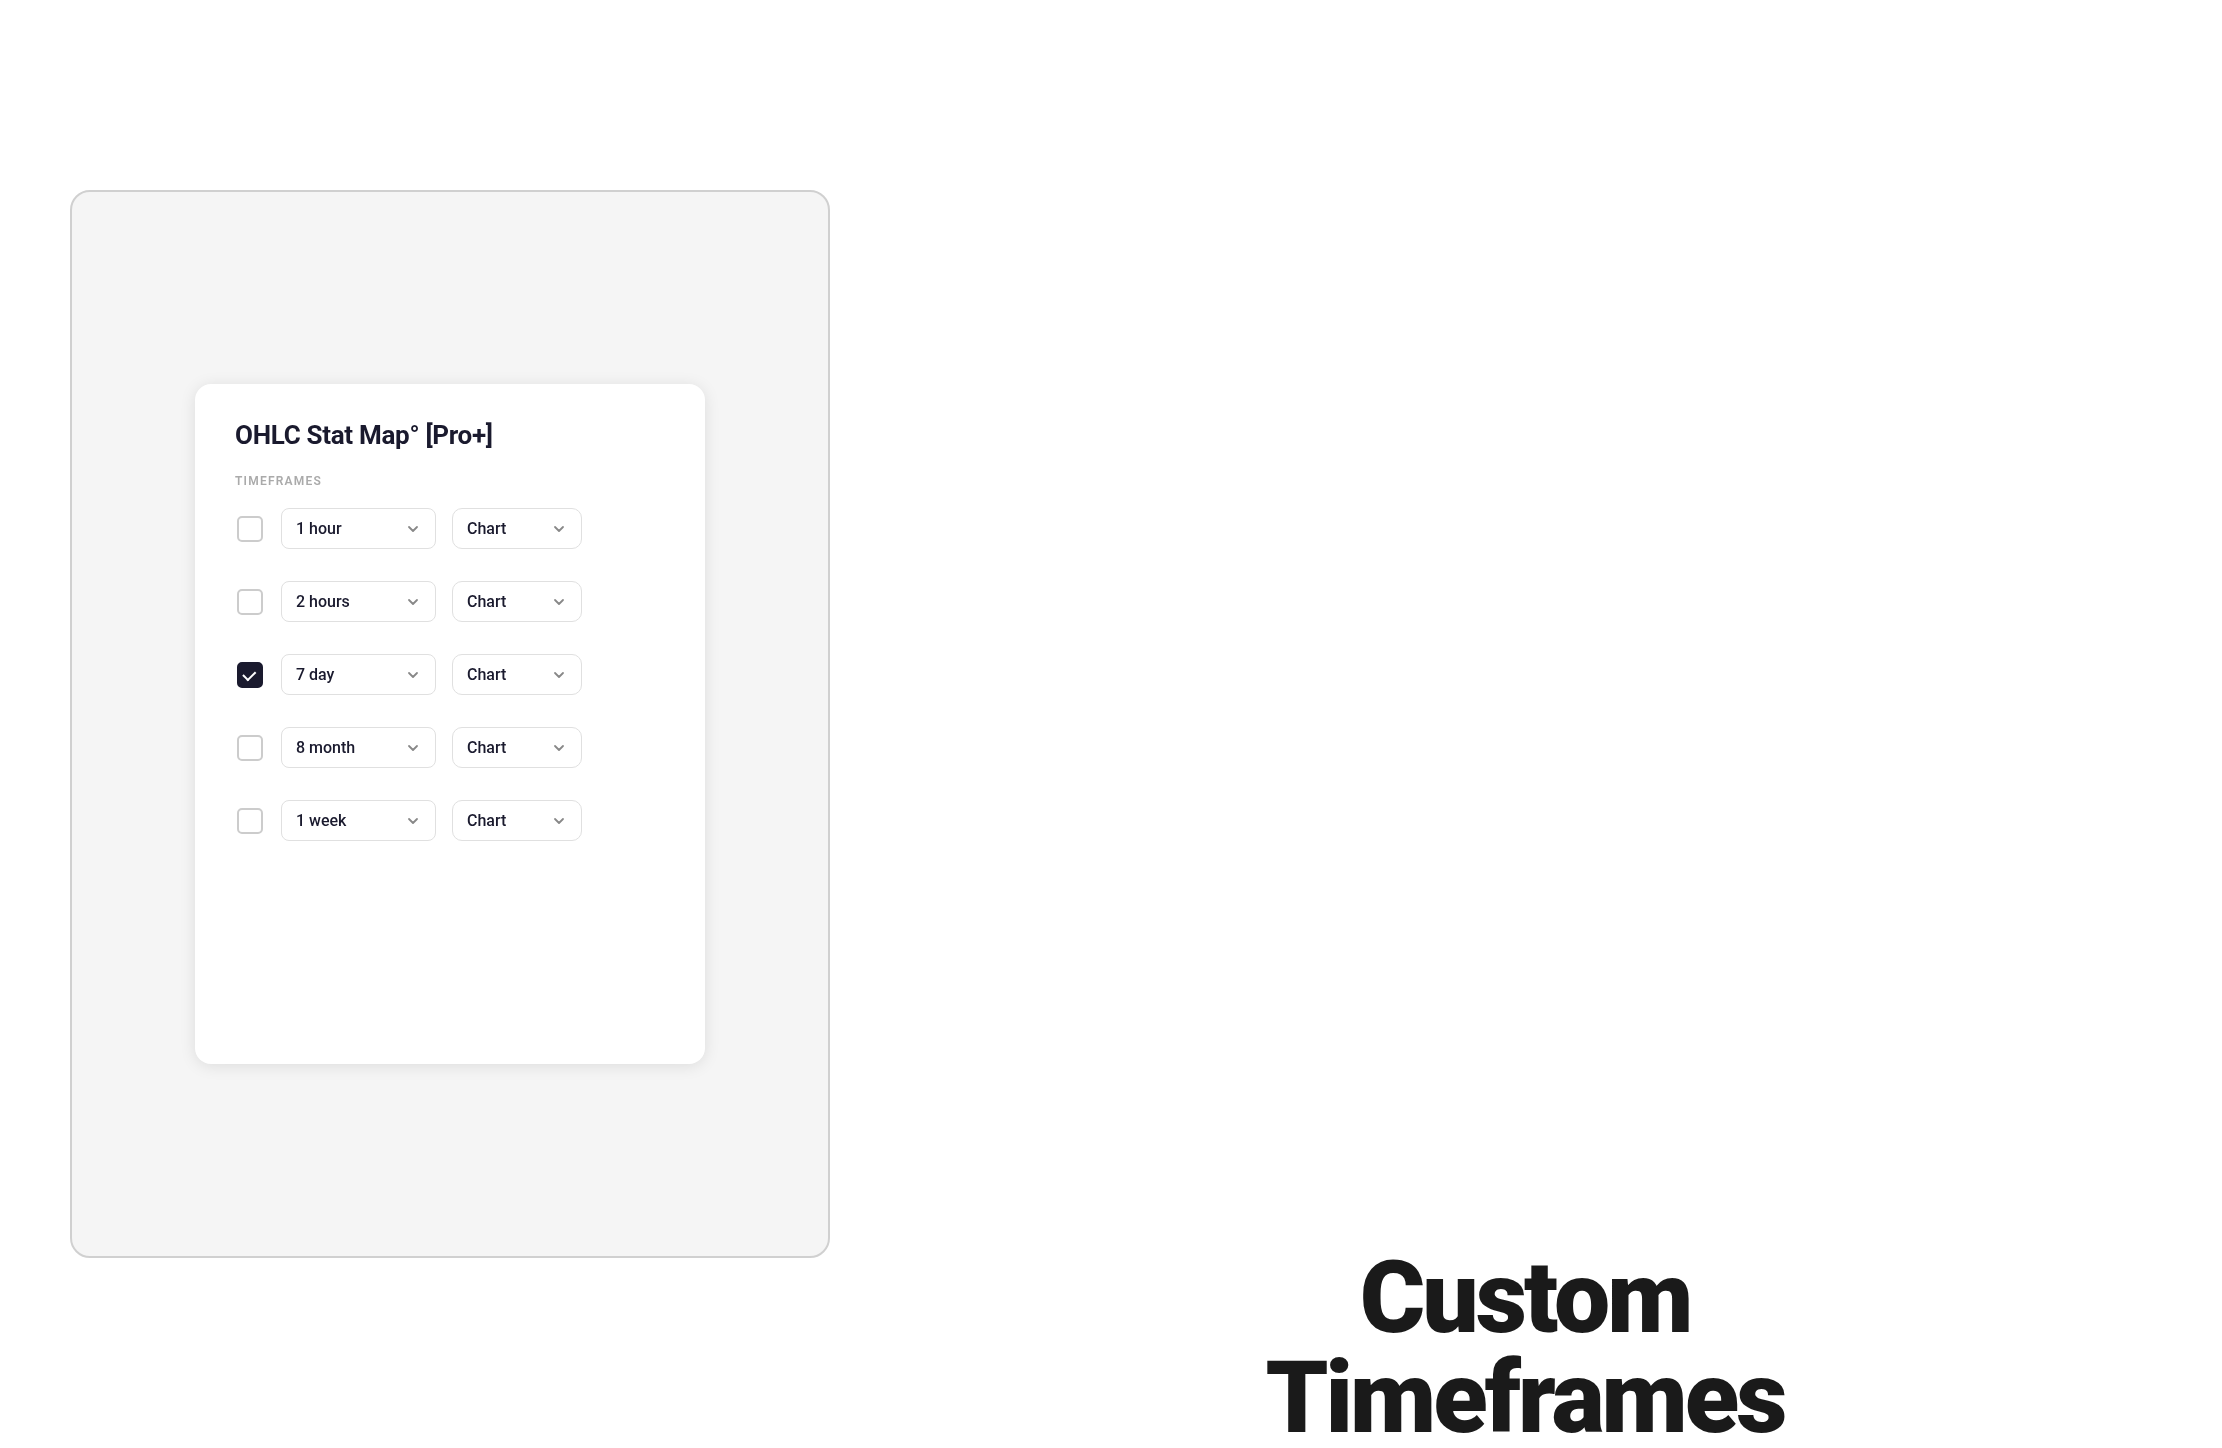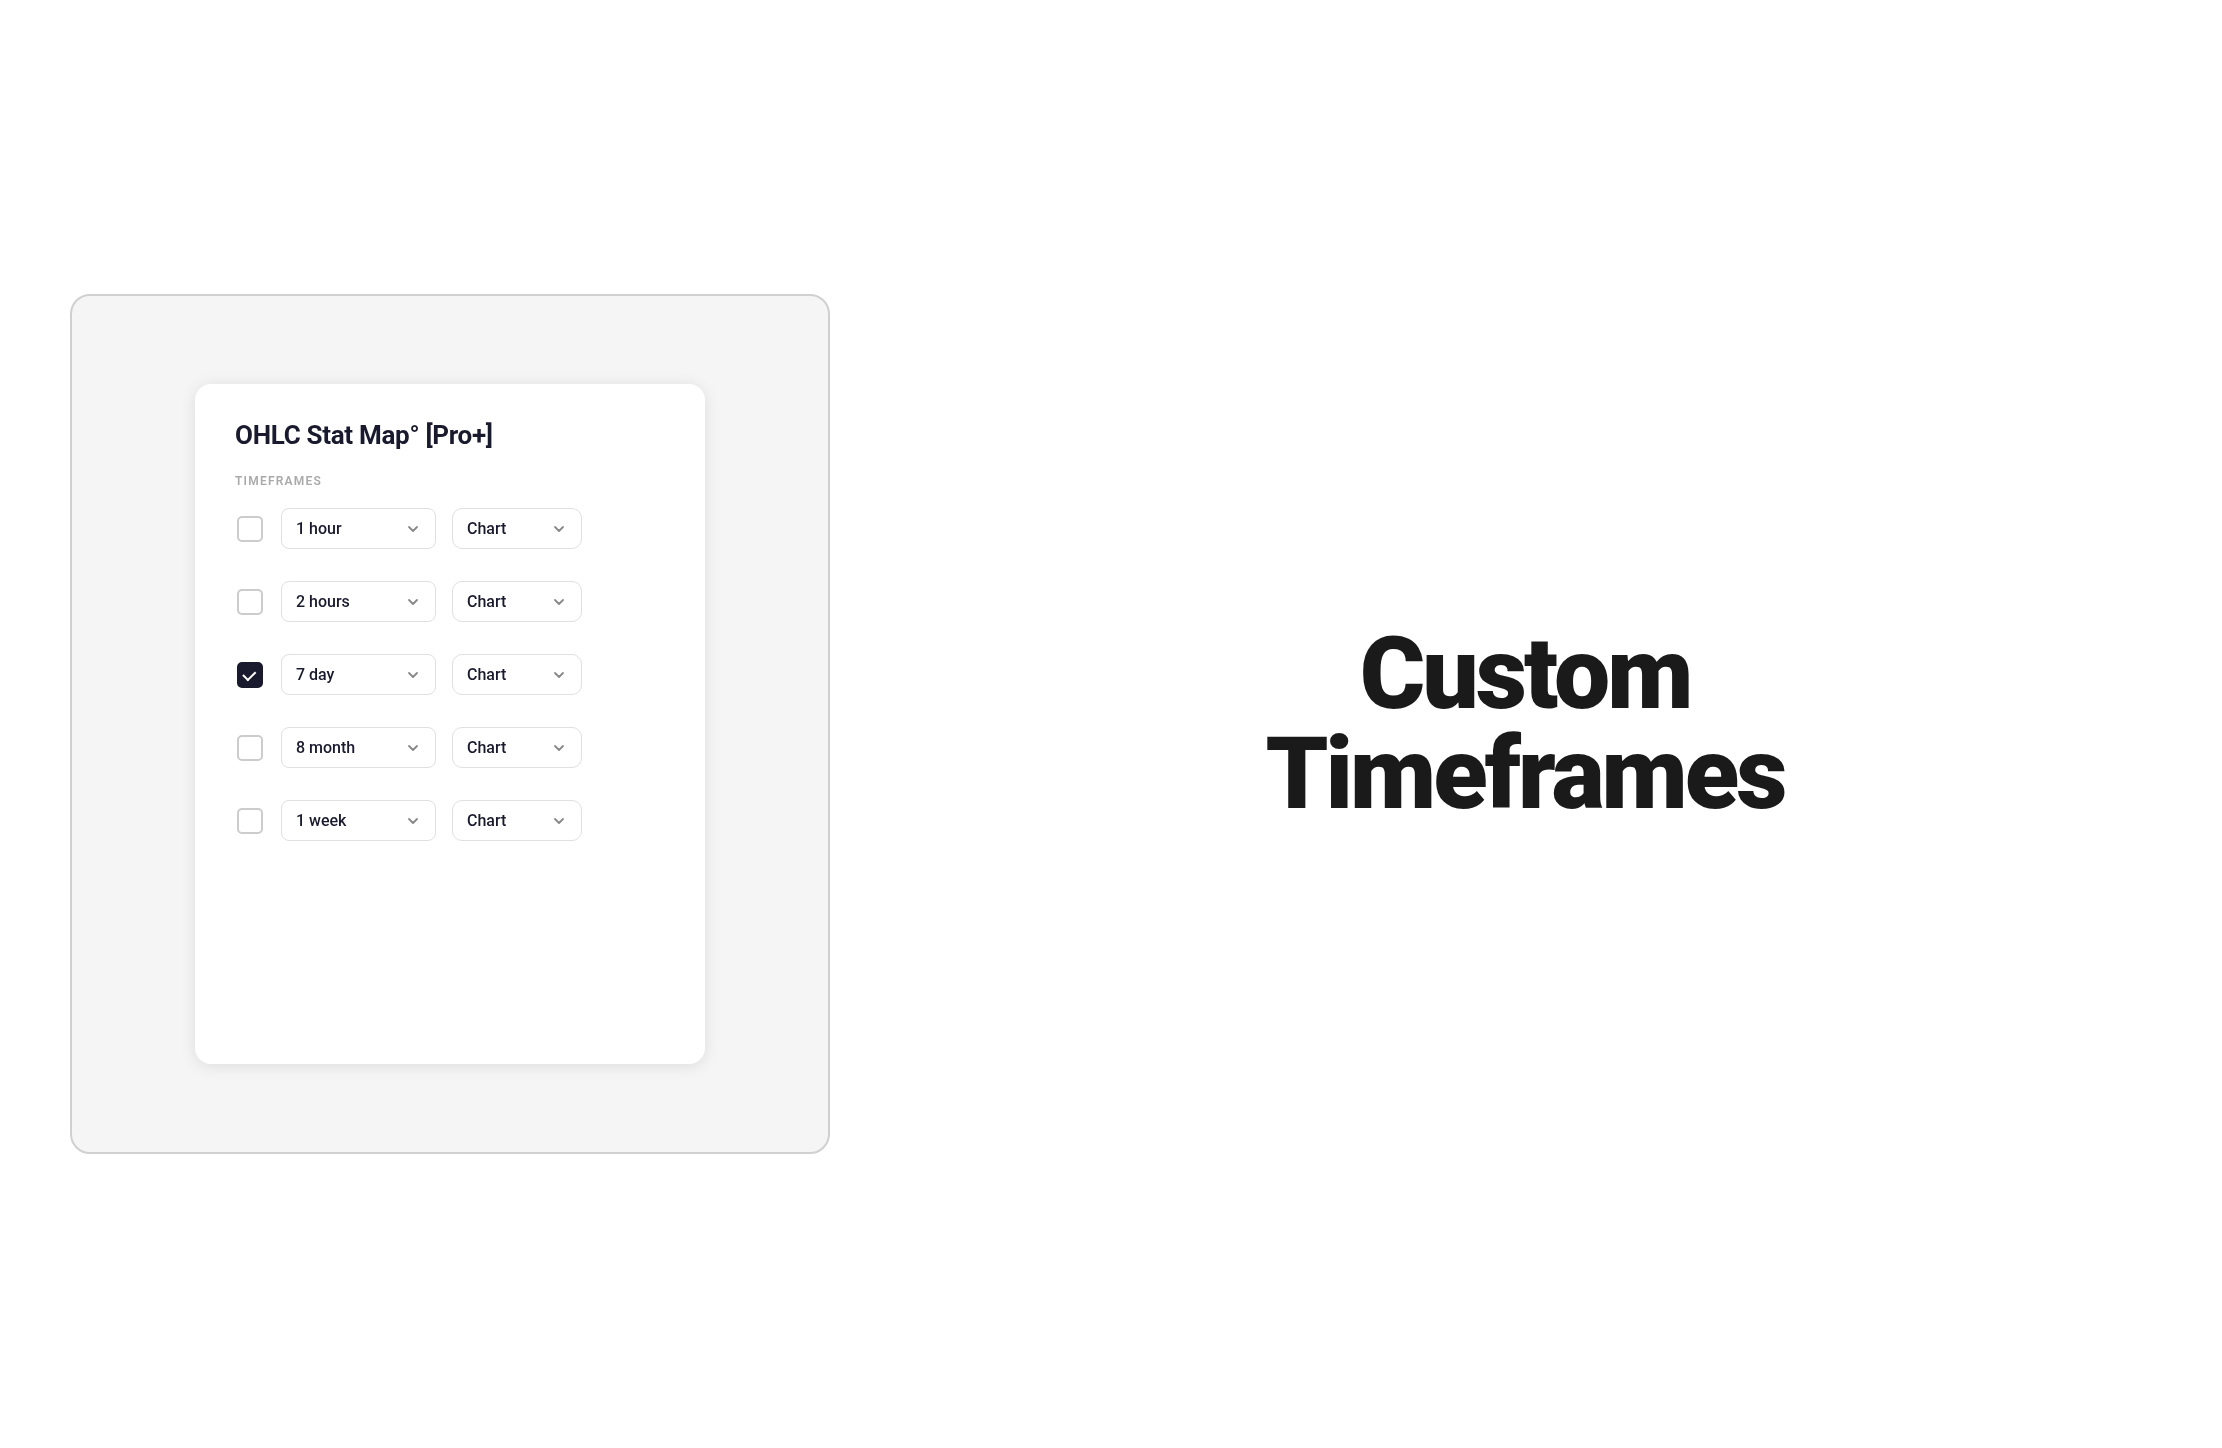--- a/index.html
+++ b/index.html
@@ -31,21 +31,21 @@
       width: 900px;
       height: 100%;
       display: flex;
       align-items: center;
       justify-content: center;
       flex-shrink: 0;
     }
 
     .outer-card {
       width: 760px;
-      height: 860px;
+      height: 1068px;
       background: #f5f5f5;
       border-radius: 20px;
       border: 2px solid #d0d0d0;
       display: flex;
       align-items: center;
       justify-content: center;
     }
 
     .inner-card {
       width: 510px;
@@ -192,21 +192,21 @@
     .chevron-icon svg {
       width: 14px;
       height: 14px;
     }
 
     
     .right-panel {
       flex: 1;
       height: 100%;
       display: flex;
-      align-items: center;
+      align-items: flex-end;
       justify-content: center;
       padding-right: 72px;
     }
 
     .hero-text {
       font-size: 100px;
       font-weight: 900;
       color: #1a1a1a;
       line-height: 1.0;
       letter-spacing: -3px;

